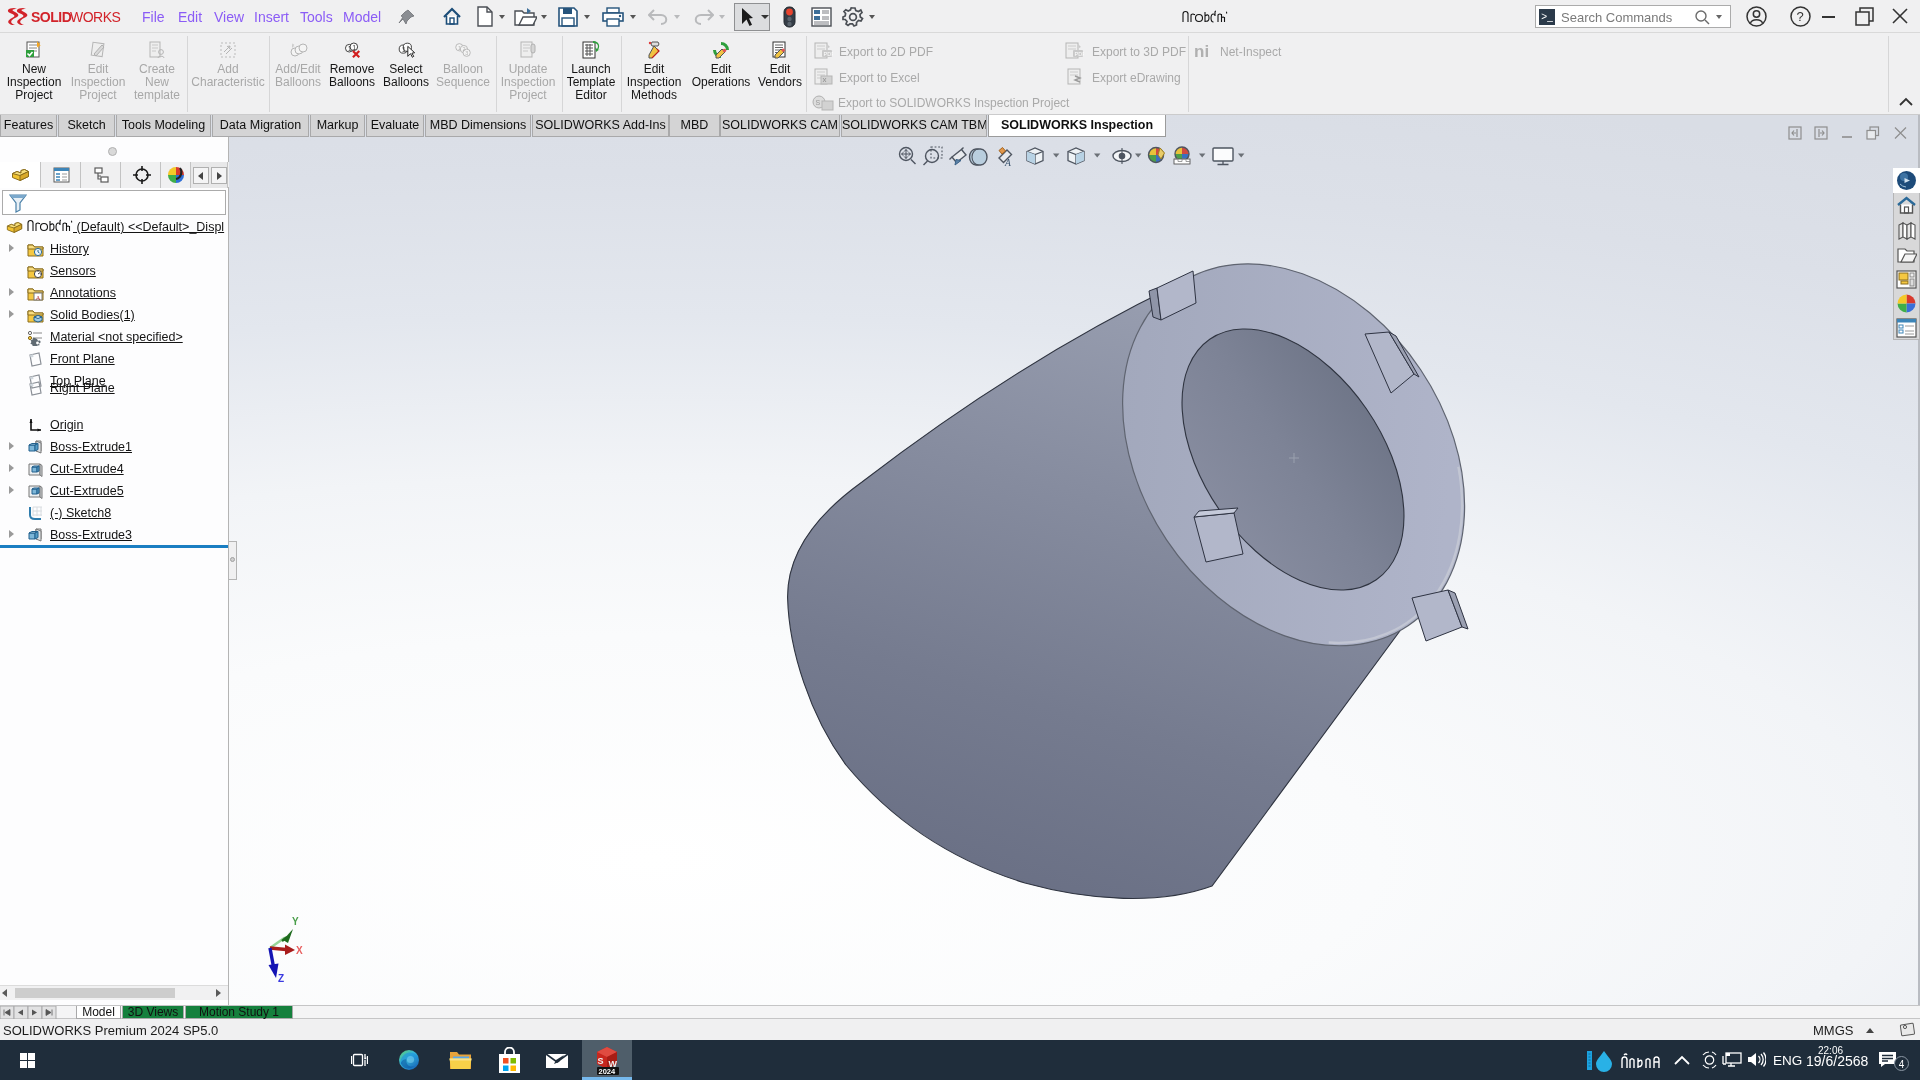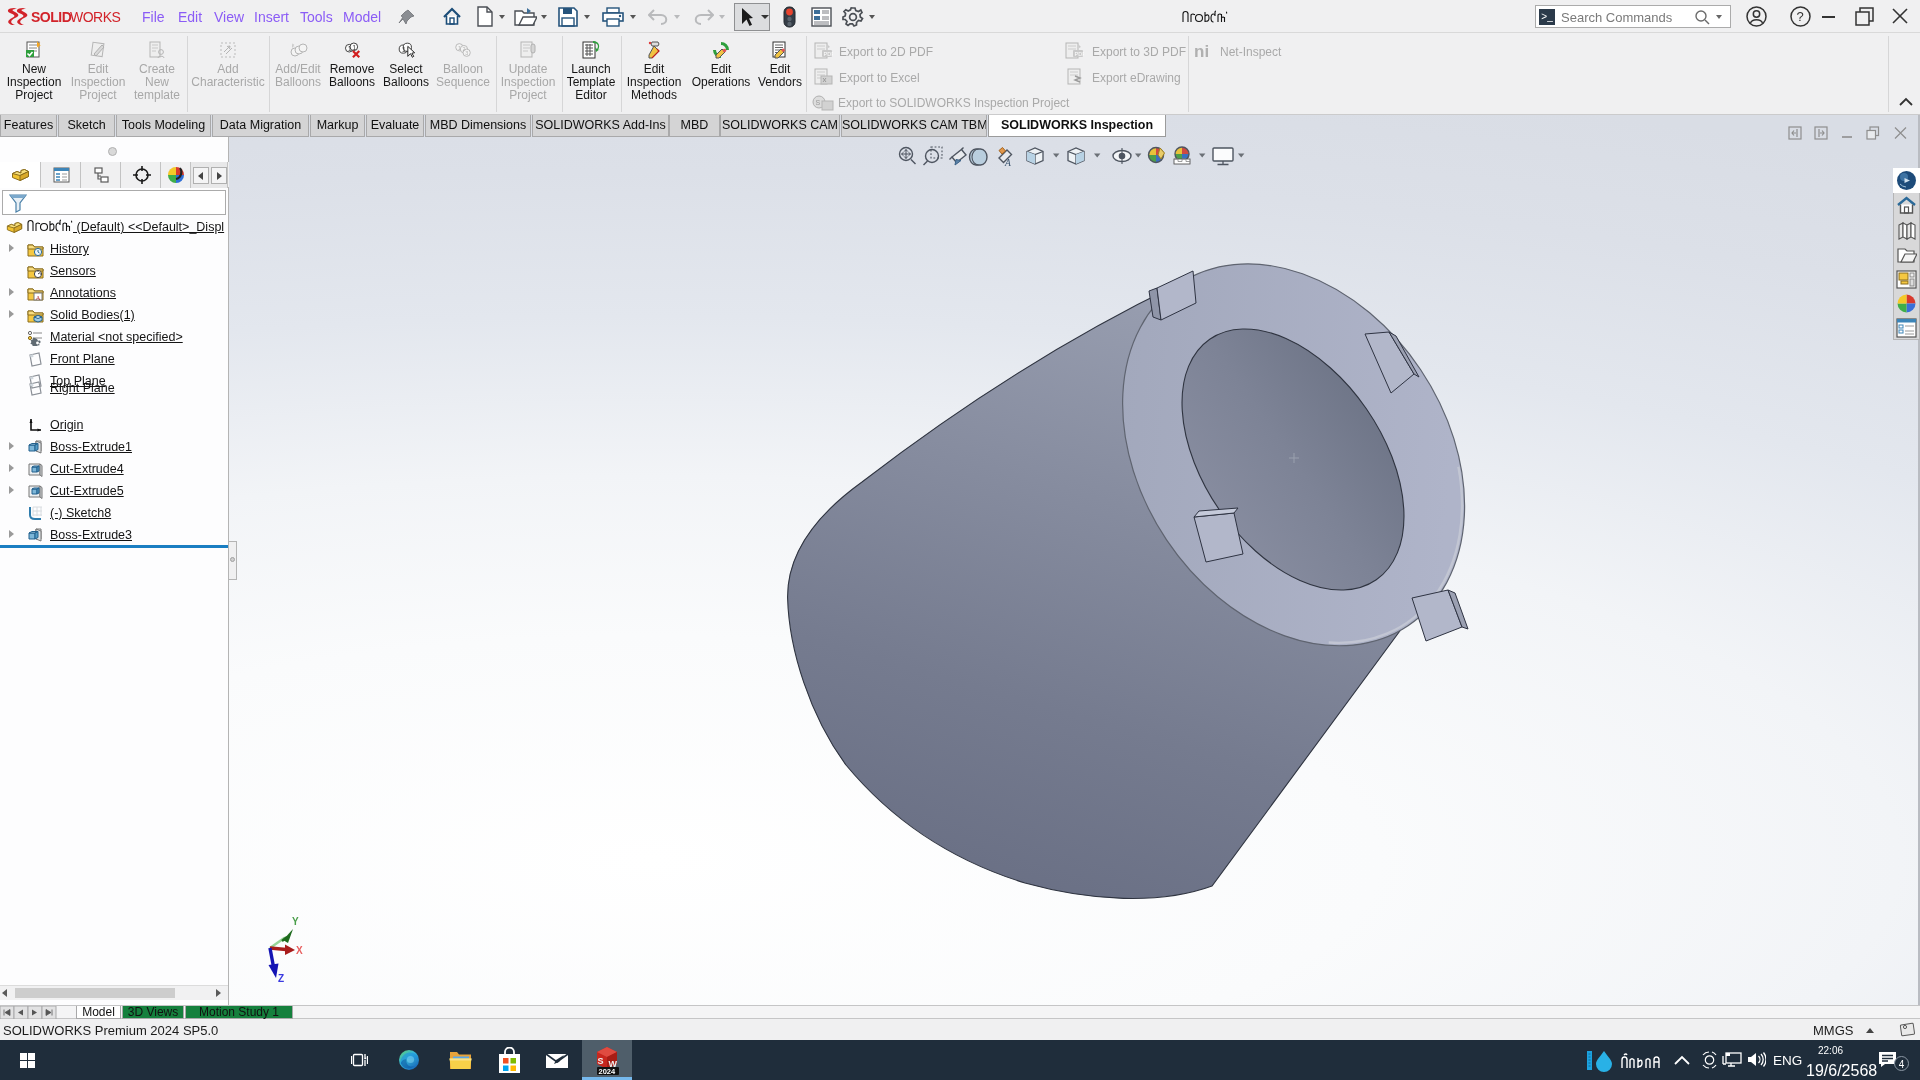--- a/index.html
+++ b/index.html
@@ -864,20 +864,20 @@
           <path d="M1 5 v8 M1 13 h3"></path>
           <rect x="4" y="2" width="4" height="3" fill="#fff" stroke="none"></rect>
         </g>
       </svg>
     <svg class="abs" style="left:1747px;top:11px" width="19" height="17" viewBox="0 0 19 17">
         <path d="M1 6 H4 L9 2 V15 L4 11 H1 Z" fill="#fff"></path>
         <path d="M11.5 5 a5 5 0 0 1 0 7 M14 3 a8 8 0 0 1 0 11 M16.5 1.5 a11 11 0 0 1 0 14" fill="none" stroke="#fff" stroke-width="1.3"></path>
       </svg>
     <div class="trtxt" style="left:1773px;top:13px;font-size:13.5px">ENG</div>
     <div class="trtxt" style="left:1818px;top:5px;font-size:10px">22:06</div>
-    <div class="trtxt" style="left:1806px;top:22px;font-size:16px">19/6/2568</div>
+    <div class="trtxt" style="left:1806px;top:13px;font-size:14px">19/6/2568</div>
     <svg class="abs" style="left:1877px;top:10px" width="21" height="19" viewBox="0 0 21 19">
         <path d="M2 2 H19 V14 H8 L4 17 V14 H2 Z" fill="#fff"></path>
         <path d="M5 5.5 h11 M5 8.5 h11 M5 11 h6" stroke="#1f2d3b" stroke-width="1.3"></path>
       </svg>
     <div class="abs" style="left:1894px;top:16px;width:15px;height:15px;border-radius:50%;background:#1f2d3b;border:1.5px solid #8a96a3;color:#fff;font-size:10px;text-align:center;line-height:15px">4</div>
   </div>
 </div>
 
 </body></html>

